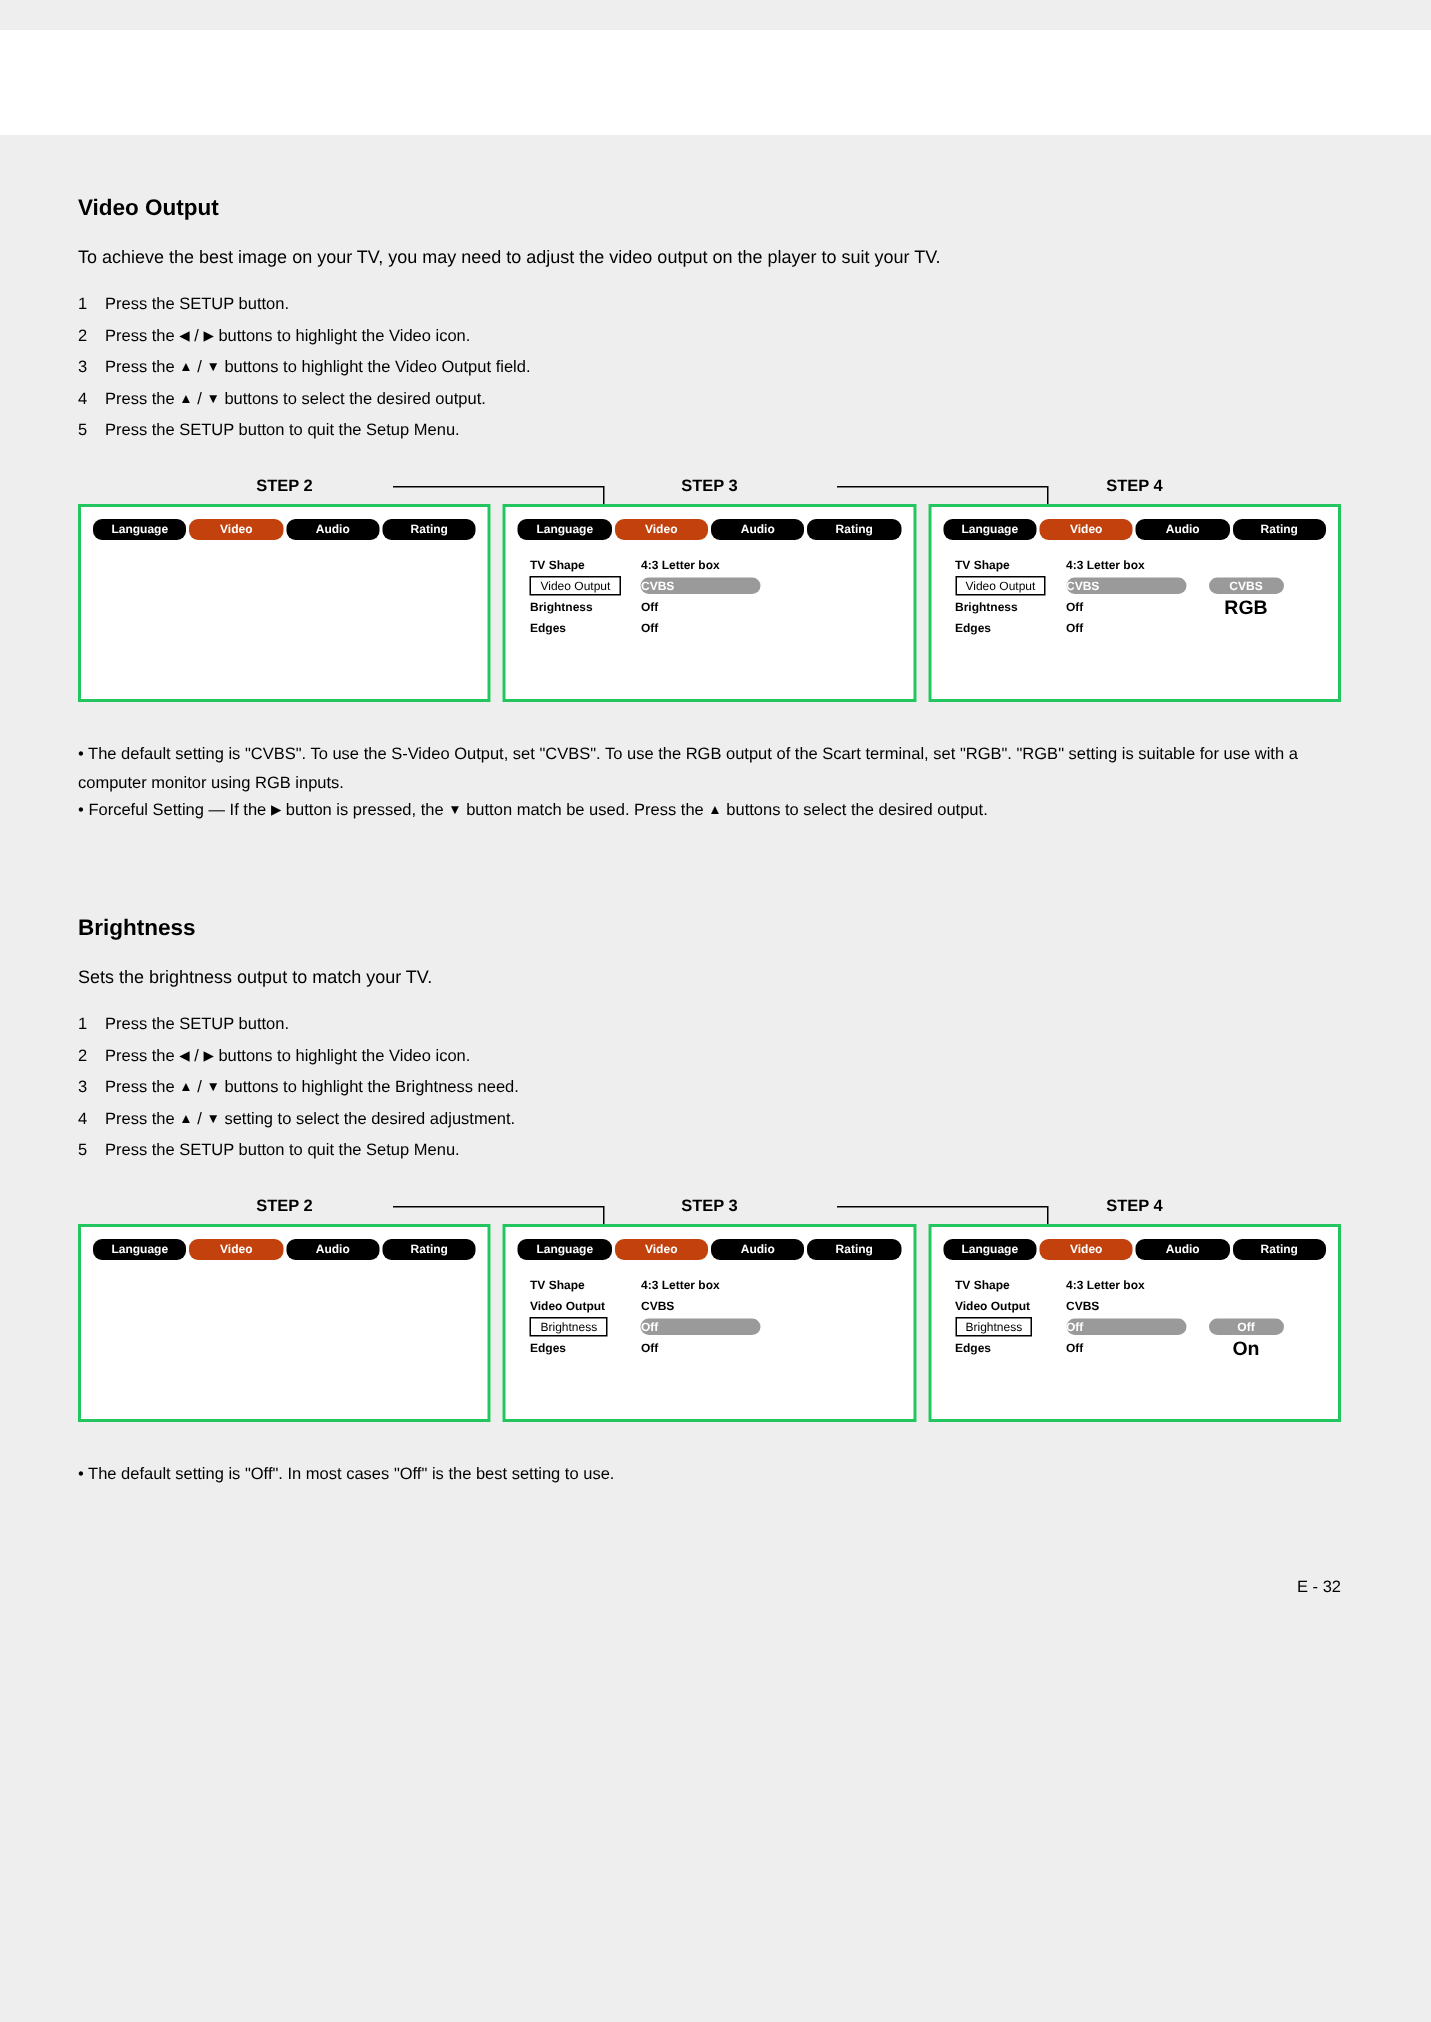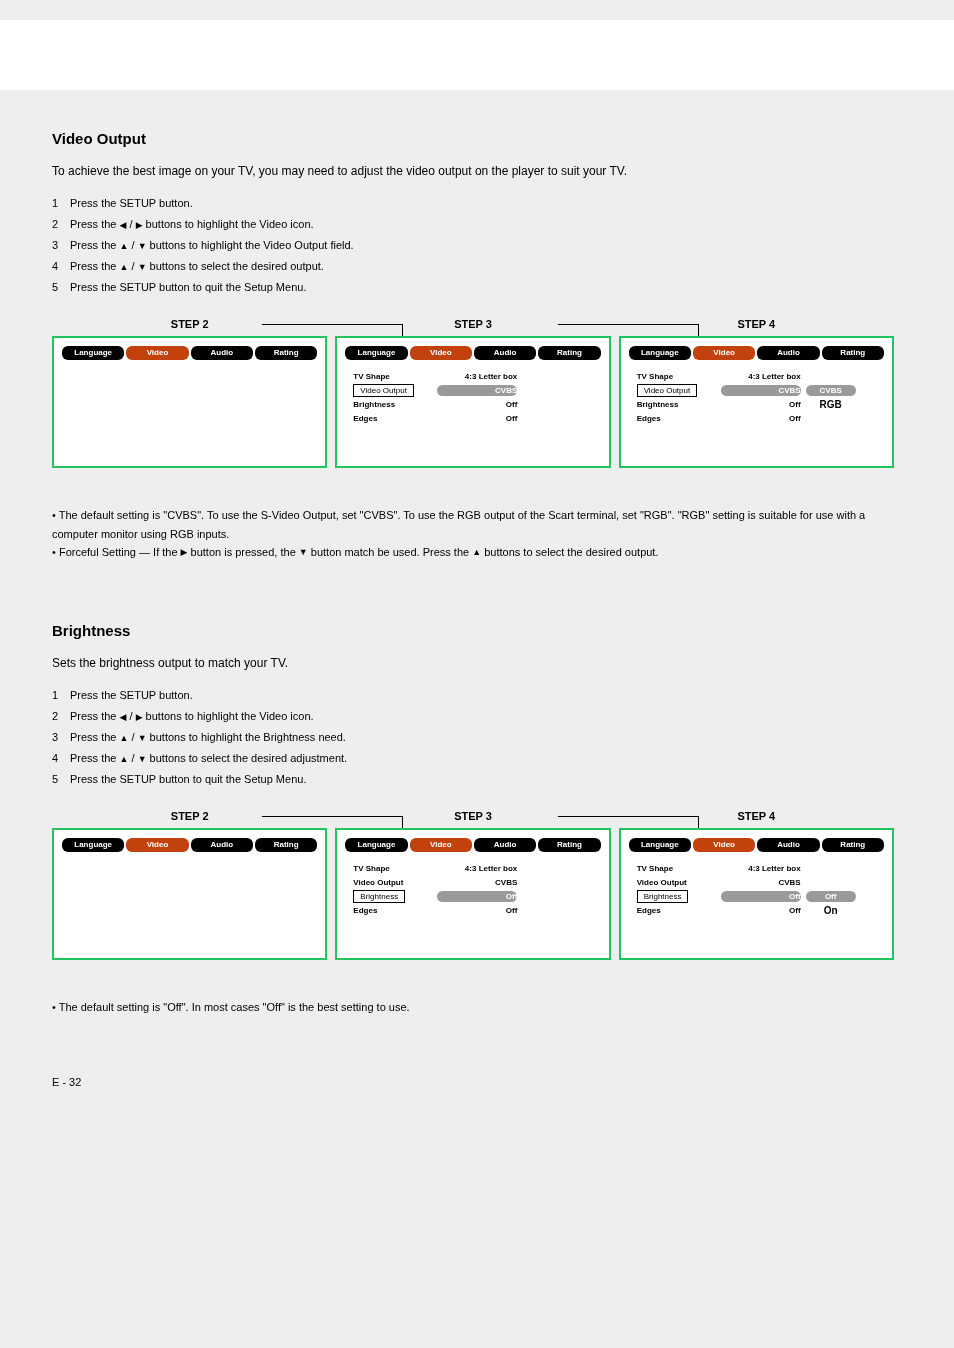--- a/index.html
+++ b/index.html
@@ -79,49 +79,49 @@
     margin-right:2px;
   }
   .tab:last-child{ margin-right:0;}
   .tab.sel {
     background:#c2410c;
     color:#fff;
   }
   .rows { padding-left:8px; }
   .row { display:flex; align-items:center; font-size:8px; font-weight:bold; height:14px; }
   .row .k { width:74px; }
-  .row .v { width:90px; text-align:right; }
+  .row .v { width:90px; text-align:left; }
   .row .o { width:60px; text-align:center; }
   .pill {
     background:#9a9a9a;
     color:#fff;
     border-radius:6px;
     padding:1px 0;
     display:inline-block;
     width:80px;
     font-size:8px;
   }
   .pill-sm {
     background:#9a9a9a;
     color:#fff;
     border-radius:6px;
     padding:1px 0;
     display:inline-block;
     width:50px;
     font-size:8px;
   }
-  .opt-label { font-weight:bold; font-size:10px; }
+  .opt-label { font-weight:bold; font-size:13px; }
   .boxed {
     border:1px solid #000;
     padding:1px 6px;
     font-size:8px;
     font-weight:normal;
   }
-  .note { font-size:11px; line-height:1.7; margin-top:38px; }
-  .pagenum { text-align:left; font-size:11px; margin-top:14px; }
+  .note { font-size:11px; line-height:1.7; margin-top:26px; }
+  .pagenum { text-align:right; font-size:11px; margin-top:14px; }
 </style>
 </head>
 <body>
 
 <div class="header-band"></div>
 
 <div class="content">
 
   <div class="section">
     <div class="sect-title">Video Output</div>
@@ -253,21 +253,21 @@
       <div class="step-line">
           <span class="step-num">2</span>
           <span><span>Press the </span><span class="arrow">◀</span> / <span class="arrow">▶</span><span> buttons to highlight the Video icon.</span></span>
         </div>
       <div class="step-line">
           <span class="step-num">3</span>
           <span><span>Press the </span><span class="arrow">▲</span> / <span class="arrow">▼</span><span> buttons to highlight the Brightness need.</span></span>
         </div>
       <div class="step-line">
           <span class="step-num">4</span>
-          <span><span>Press the </span><span class="arrow">▲</span> / <span class="arrow">▼</span><span> buttons to select the desired adjustment.</span></span>
+          <span><span>Press the </span><span class="arrow">▲</span> / <span class="arrow">▼</span><span> setting to select the desired adjustment.</span></span>
         </div>
       <div class="step-line">
           <span class="step-num">5</span>
           <span>Press the SETUP button to quit the Setup Menu.</span>
         </div>
     </div>
 
     <div class="diagrams" style="position:relative;">
       <div class="connector-line" style="left:210px; width:140px;"></div>
       <div class="connector-vert" style="left:350px; top:6px; height:14px;"></div>

